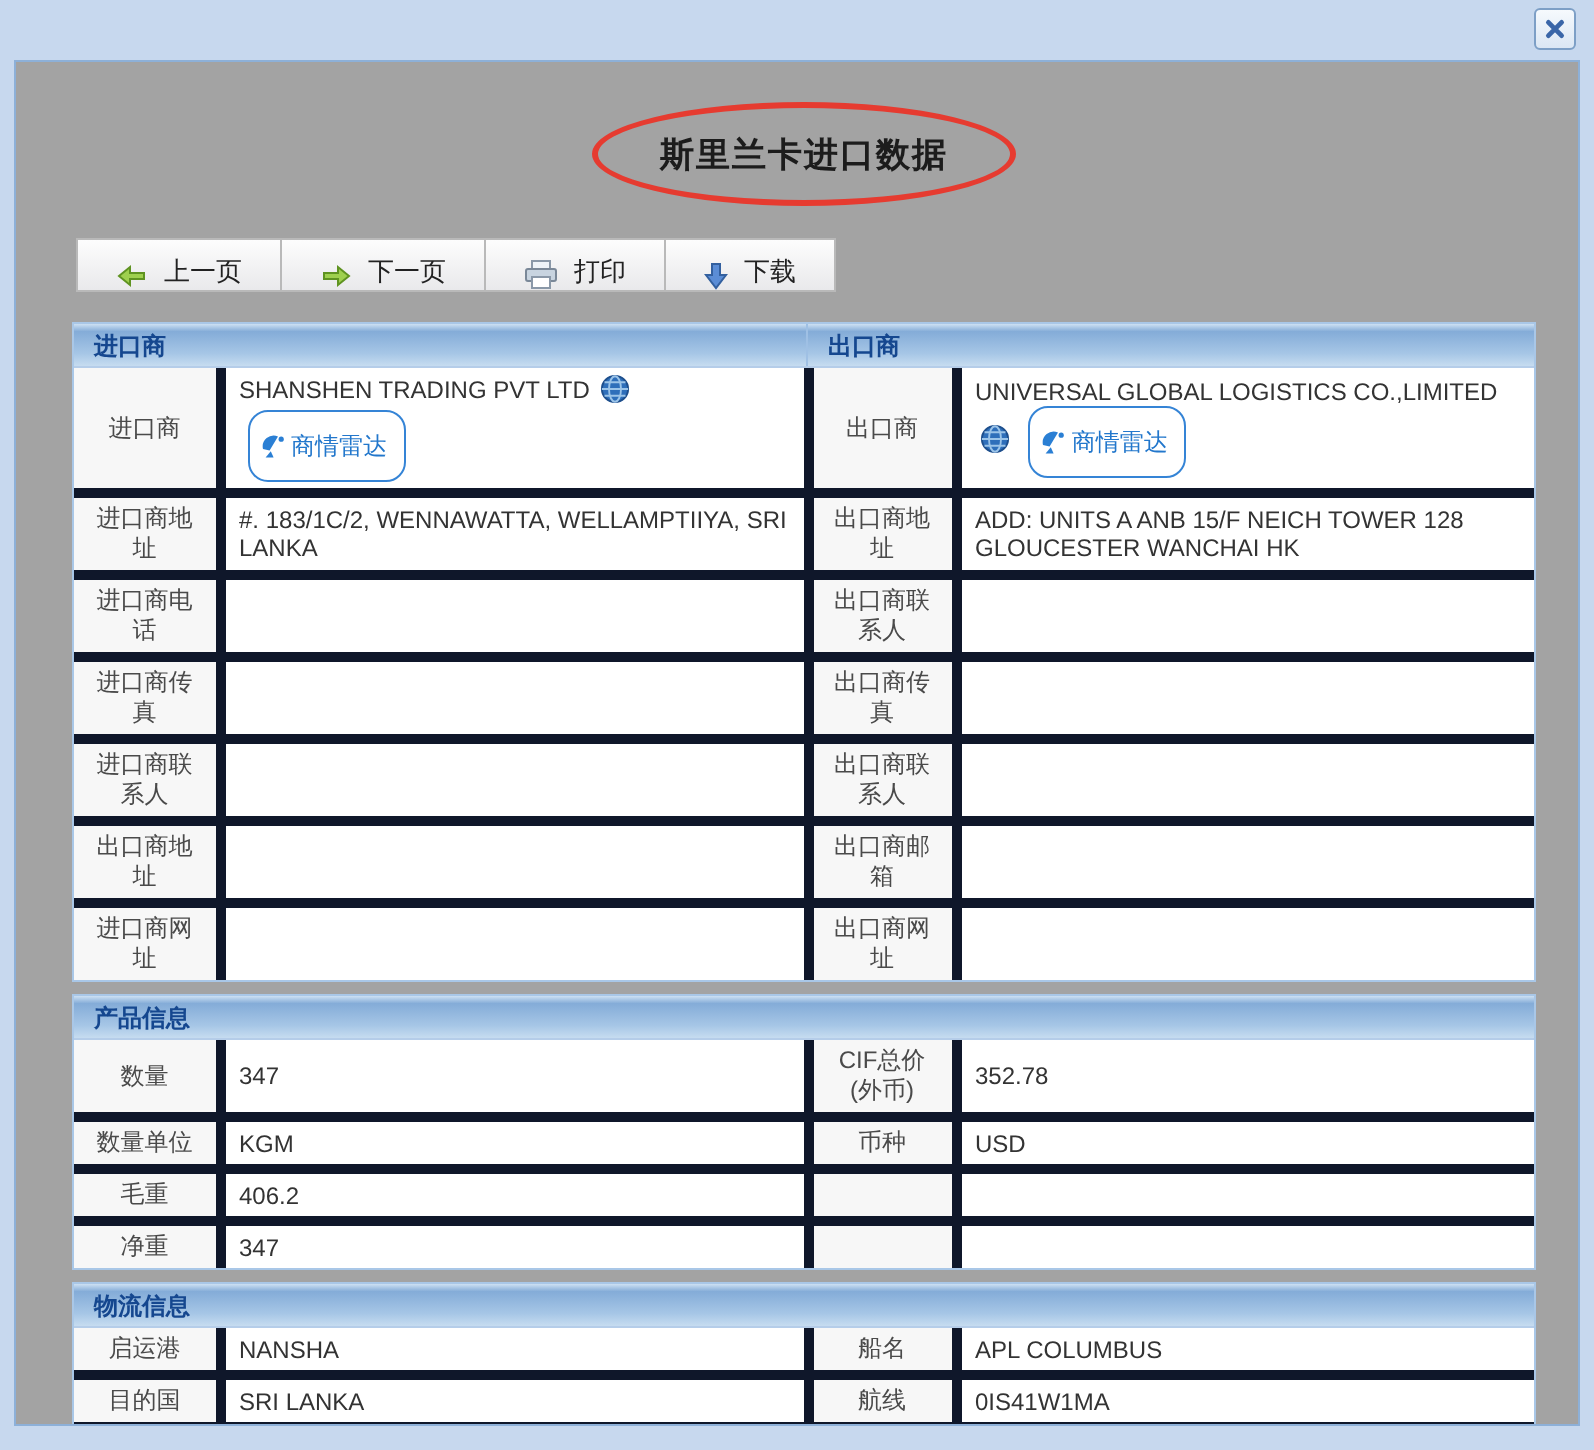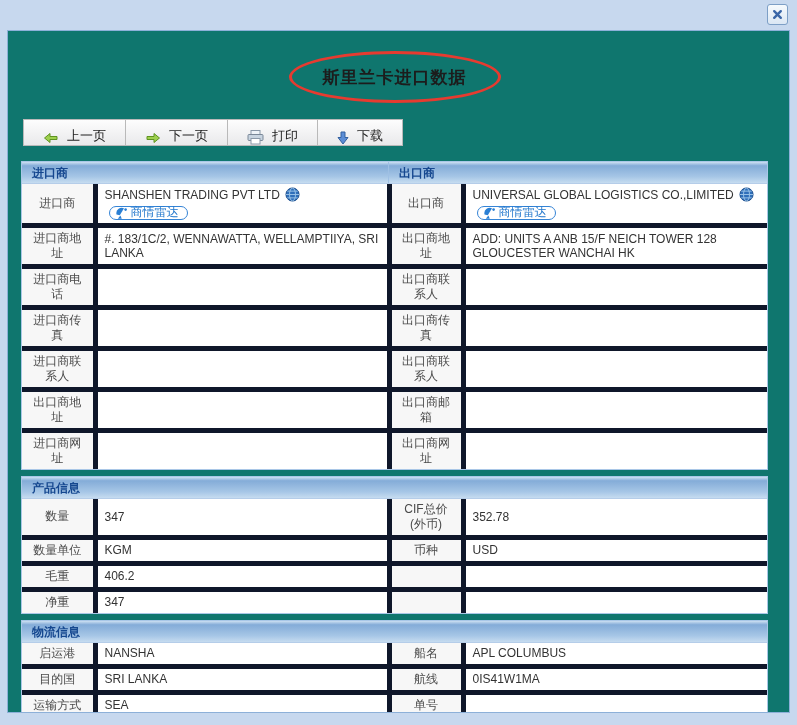--- a/index.html
+++ b/index.html
@@ -17,23 +17,23 @@
     position:absolute; top:4px; right:9px;
     width:21px; height:21px;
     background:linear-gradient(#f6fafd,#dbe7f4);
     border:1px solid #7d9fc6; border-radius:3px;
     display:flex; align-items:center; justify-content:center;
     cursor:pointer;
   }
   
   .dialog {
     position:absolute; left:7px; right:7px; top:30px; bottom:12px;
-    background:#0f766e;
+    background:#a3a3a3;
     border:1px solid #8db0d8;
-    padding:12px 21px 0 13px;
+    padding:12px 21px 0 28px;
     overflow:hidden;
   }
   
   .title-row { display:flex; justify-content:center; margin:8px 0 16px 0; }
   .title-ellipse {
     display:flex; align-items:center; justify-content:center;
     width:212px; height:52px;
     border:3px solid #e63b30; border-radius:50%;
   }
   .page-title { font-size:17px; font-weight:bold; color:#1c1c1c; letter-spacing:1px; }
@@ -66,21 +66,21 @@
   tr:first-child td { border-top:none; }
   td:first-child { border-left:none; }
   td:last-child { border-right:none; }
   tr:last-child td { border-bottom:none; }
   .lbl { background:#f7f7f7; text-align:center; color:#4a4a4a; line-height:15px; }
   .val { background:#fff; color:#333; }
   
   .badge {
     display:inline-flex; align-items:center; gap:3px;
     border:1px solid #3584d6; border-radius:10px;
-    padding:0 8px 0 5px; height:14px;
+    padding:0 8px 0 5px; height:36px;
     color:#2277cc; font-size:12px; white-space:nowrap;
     vertical-align:middle; cursor:pointer; margin-left:4px;
   }
   .badge i { font-style:normal; }
   .globe { display:inline-block; vertical-align:middle; margin:0 2px; cursor:pointer; }
   .icon { display:inline-flex; }
 </style>
 </head>
 <body>
 

